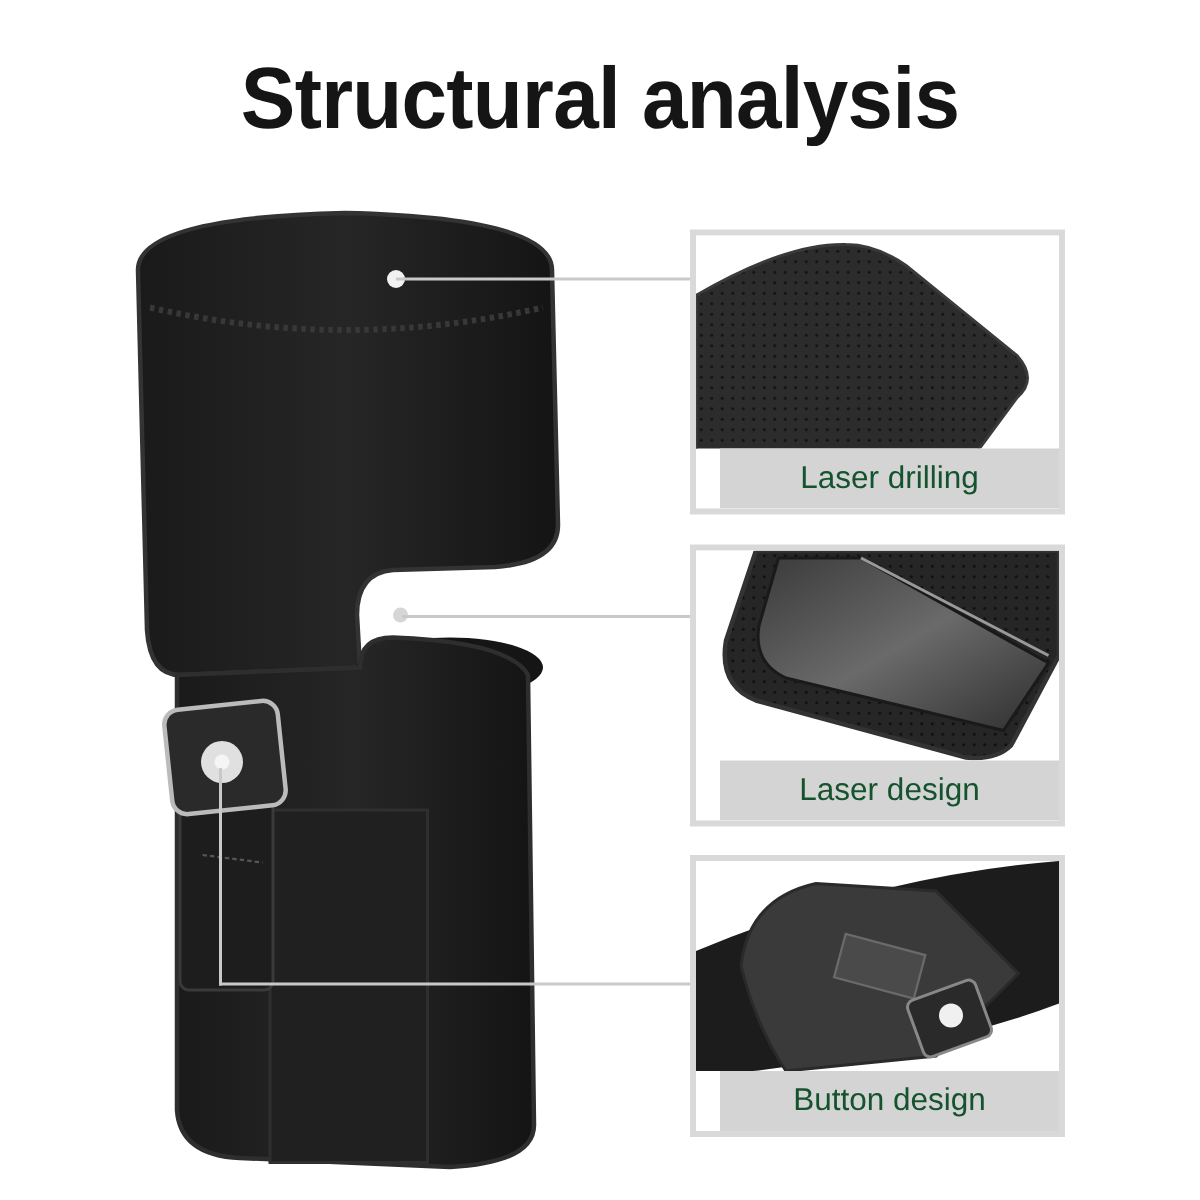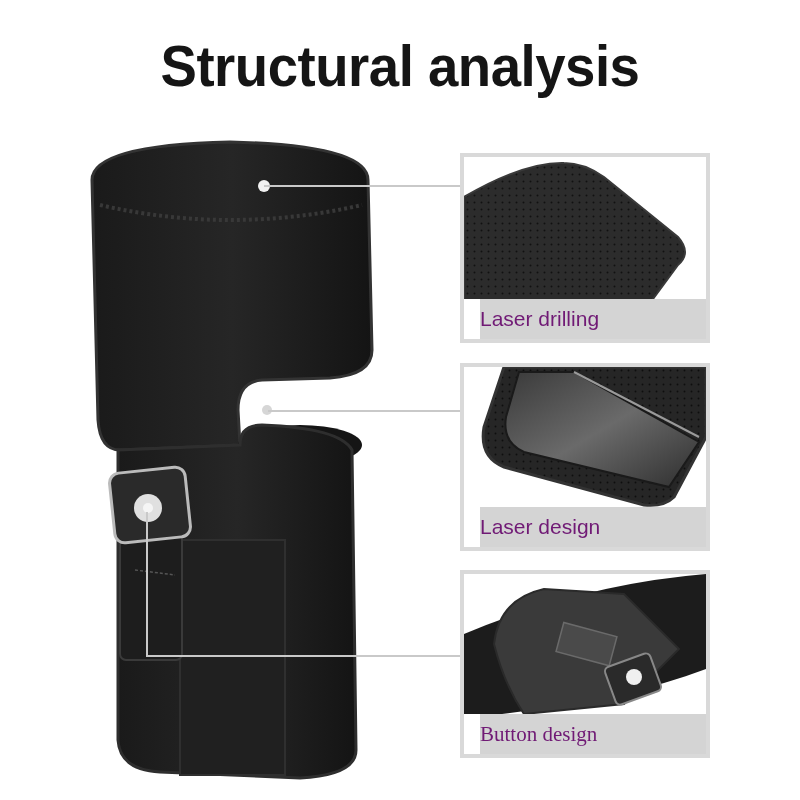--- a/index.html
+++ b/index.html
@@ -9,21 +9,21 @@
   
   .product { position:absolute; left:0; top:0; width:460px; height:800px; }
 
   
   .line { position:absolute; background:#c9c9c9; }
   .dot { position:absolute; width:12px; height:12px; border-radius:50%; background:#e8e8e8; }
 
   
   .panel { position:absolute; left:460px; width:250px; background:#fff; border:4px solid #d9d9d9; box-sizing:border-box; overflow:hidden; }
   .panel .pic { position:absolute; left:0; top:0; right:0; bottom:40px; background:#fff; overflow:hidden; }
-  .panel .label { position:absolute; left:16px; right:0; bottom:0; height:40px; background:#d4d4d4; color:#701a75; font-size:21px; text-align:left; line-height:40px; }
+  .panel .label { position:absolute; left:16px; right:0; bottom:0; height:40px; background:#d4d4d4; color:#14532d; font-size:21px; text-align:center; line-height:40px; }
 </style>
 </head>
 <body>
 
 <div class="title">Structural analysis</div>
 
 <svg class="product" viewBox="0 0 460 800" width="460" height="800">
   <defs>
     <pattern id="perf" width="8" height="8" patternUnits="userSpaceOnUse">
       <rect width="8" height="8" fill="#222"></rect>
@@ -90,21 +90,21 @@
           </linearGradient>
         </defs>
       <path d="M40 0 L242 0 L242 70 L210 130 Q200 140 180 138 L40 100 Q15 90 20 60 Z" fill="url(#perf3)" stroke="#333" stroke-width="3"></path>
       <path d="M55 5 L110 5 L235 75 L205 120 L60 85 Q38 75 42 50 Z" fill="url(#velc)" stroke="#1a1a1a" stroke-width="2"></path>
       <path d="M110 5 L235 70" stroke="#9a9a9a" stroke-width="2"></path>
     </svg>
   </div>
   <div class="label">Laser design</div>
 </div>
 
-<div class="panel" style="top:570px;height:188px;font-family:Liberation Serif, serif;">
+<div class="panel" style="top:570px;height:188px;">
   <div class="pic">
     <svg width="242" height="144" viewBox="0 0 242 144">
       <path d="M0 60 Q120 10 242 0 L242 95 Q150 130 0 144 Z" fill="#1c1c1c"></path>
       <path d="M30 70 Q35 25 80 15 L160 20 Q200 60 215 75 L160 130 L60 140 Q40 110 30 70 Z" fill="#3a3a3a" stroke="#2a2a2a" stroke-width="2"></path>
       <rect x="95" y="55" width="55" height="30" fill="#4a4a4a" stroke="#6a6a6a" stroke-width="1.5" transform="rotate(15 122 70)"></rect>
       <rect x="145" y="85" width="48" height="40" rx="5" fill="#2a2a2a" stroke="#888" stroke-width="2" transform="rotate(-20 169 105)"></rect>
       <circle cx="170" cy="103" r="8" fill="#f0f0f0"></circle>
     </svg>
   </div>
   <div class="label">Button design</div>

